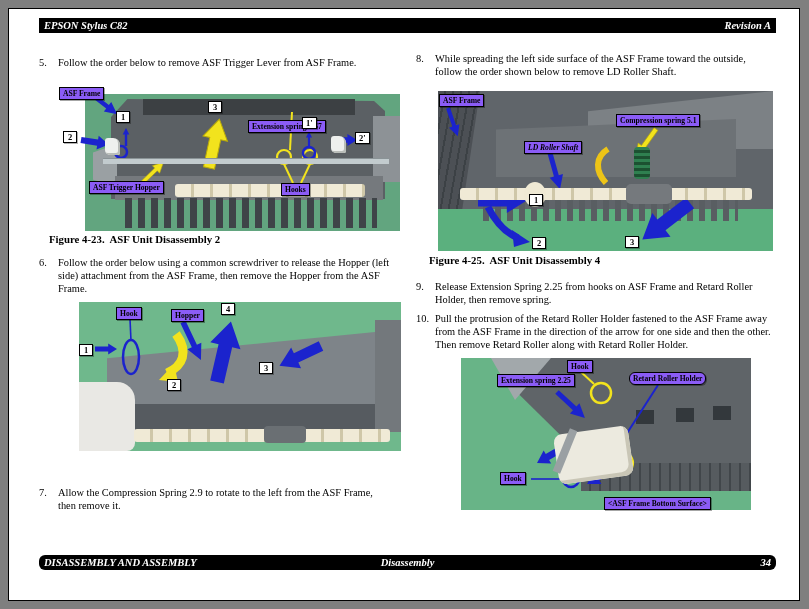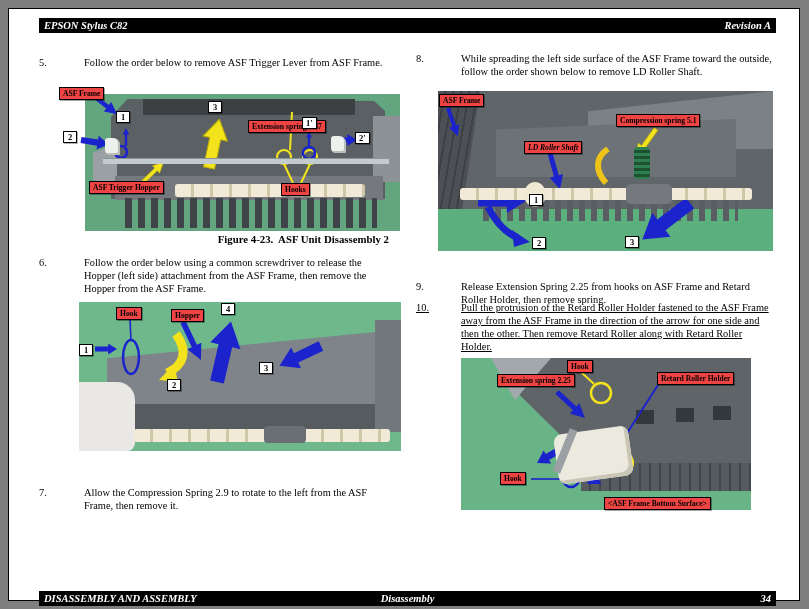--- a/index.html
+++ b/index.html
@@ -4,29 +4,29 @@
 <style>
   html,body{margin:0;padding:0;}
   body{width:809px;height:609px;background:#7f7f7f;position:relative;
        font-family:"Liberation Serif",serif;color:#000;}
   .page{position:absolute;left:8px;top:8px;width:792px;height:593px;
         background:#fff;border:1px solid #000;box-sizing:border-box;}
   .bar{position:absolute;left:30px;width:737px;height:15px;background:#000;color:#fff;
        display:grid;grid-template-columns:1fr auto 1fr;align-items:center;
        font:italic bold 10.5px "Liberation Serif",serif;padding:0 5px;box-sizing:border-box;}
   .bar .l{justify-self:start;} .bar .c{justify-self:center;} .bar .r{justify-self:end;}
-  .header{top:9px;} .footer{top:582px;}
+  .header{top:9px;} .footer{top:546px;border-radius:6px;}
   .step{position:absolute;display:flex;font:10.4px/13px "Liberation Serif",serif;}
   .step .num{flex:0 0 19px;}
-  .step .txt{flex:1;margin-left:26px;}
-  .caption{position:absolute;text-align:right;font:bold 10.8px "Liberation Serif",serif;white-space:pre;}
+  .step .txt{flex:1;}
+  .caption{position:absolute;text-align:left;font:bold 10.8px "Liberation Serif",serif;white-space:pre;}
   .photo{position:absolute;}
   .photo *{position:absolute;}
   .photo svg{left:0;top:0;overflow:visible;}
-  .plabel{background:#ef4444;border:1px solid #000;font:bold 7.6px/9px "Liberation Serif",serif;
+  .plabel{background:#8b5cf6;border:1px solid #000;font:bold 7.6px/9px "Liberation Serif",serif;
           padding:1px 3px;white-space:nowrap;z-index:6;box-shadow:1px 1px 0 rgba(0,0,0,.35);}
   .nbox{background:#fff;border:1px solid #000;font:bold 8.5px/10px "Liberation Serif",serif;
         padding:0 3px;text-align:center;min-width:6px;z-index:6;box-shadow:1px 1px 0 rgba(0,0,0,.3);}
   .whitebit{width:15px;height:17px;background:#eef0ee;border-radius:3px 7px 2px 5px;
             box-shadow:inset -2px -2px 0 #b9bdb9;z-index:3;}
   
   .g23{left:0;top:0;right:0;bottom:0;background:#62a57f;}
   .f23-body{left:26px;top:5px;width:274px;height:100px;background:#5b6064;
             clip-path:polygon(6% 0,96% 2%,100% 12%,100% 100%,0 100%,0 18%);}
   .f23-top{left:58px;top:5px;width:212px;height:16px;background:#3c4043;}
@@ -207,27 +207,28 @@
       <polygon points="92,151 74,139 76,156" fill="#1b23cd"></polygon>
       <use href="#arrow-big" fill="#1b23cd" transform="translate(252,112) rotate(142.6) scale(1.5)"></use>
     </svg>
     <div class="plabel" style="left:1px;top:3px;">ASF Frame</div>
     <div class="plabel" style="left:178px;top:23px;">Compression spring 5.1</div>
     <div class="plabel" style="left:86px;top:50px;font-style:italic;">LD Roller Shaft</div>
     <div class="nbox" style="left:91px;top:103px;">1</div>
     <div class="nbox" style="left:94px;top:146px;">2</div>
     <div class="nbox" style="left:187px;top:145px;">3</div>
   </div>
+  <div class="caption" style="left:420px;top:245px;width:350px;">Figure 4-25.  ASF Unit Disassembly 4</div>
 
   <div class="step" style="left:407px;top:271px;width:358px;">
     <span class="num">9.</span>
     <span class="txt">Release Extension Spring 2.25 from hooks on ASF Frame and Retard Roller Holder, then remove spring.</span>
   </div>
 
-  <div class="step" style="left:407px;top:292px;width:358px;text-decoration:underline;">
+  <div class="step" style="left:407px;top:303px;width:358px;">
     <span class="num">10.</span>
     <span class="txt">Pull the protrusion of the Retard Roller Holder fastened to the ASF Frame away from the ASF Frame in the direction of the arrow for one side and then the other. Then remove Retard Roller along with Retard Roller Holder.</span>
   </div>
 
   <div class="photo" style="left:452px;top:349px;width:290px;height:152px;">
     <div class="g26"></div>
     <div class="f26-frame"></div>
     <div class="f26-wedge"></div>
     <div class="f26-slot1"></div>
     <div class="f26-slot2"></div>
@@ -242,21 +243,21 @@
       <line x1="197" y1="27" x2="152" y2="97" stroke="#1b23cd" stroke-width="2"></line>
       <use href="#arrow-big" fill="#1b23cd" transform="translate(102,90) rotate(150) scale(0.75)"></use>
       <circle cx="118" cy="93" r="11" fill="none" stroke="#f2e31d" stroke-width="2.2" stroke-dasharray="4 3"></circle>
       <use href="#arrow-big" fill="#1b23cd" transform="translate(152,110) rotate(148.4) scale(0.76)"></use>
       <circle cx="161" cy="105" r="11" fill="none" stroke="#f2e31d" stroke-width="2.2"></circle>
       <line x1="70" y1="121" x2="102" y2="121" stroke="#1b23cd" stroke-width="1.6"></line>
       <circle cx="110" cy="121" r="8" fill="none" stroke="#1b23cd" stroke-width="2.5"></circle>
     </svg>
     <div class="plabel" style="left:106px;top:2px;">Hook</div>
     <div class="plabel" style="left:36px;top:16px;">Extension spring 2.25</div>
-    <div class="plabel" style="left:196px;top:14px;">Retard Roller Holder</div>
+    <div class="plabel" style="left:168px;top:14px;border-radius:6px;">Retard Roller Holder</div>
     <div class="plabel" style="left:39px;top:114px;">Hook</div>
     <div class="plabel" style="left:143px;top:139px;">&lt;ASF Frame Bottom Surface&gt;</div>
   </div>
 
   <div class="bar footer">
     <span class="l">DISASSEMBLY AND ASSEMBLY</span>
     <span class="c">Disassembly</span>
     <span class="r">34</span>
   </div>
 

